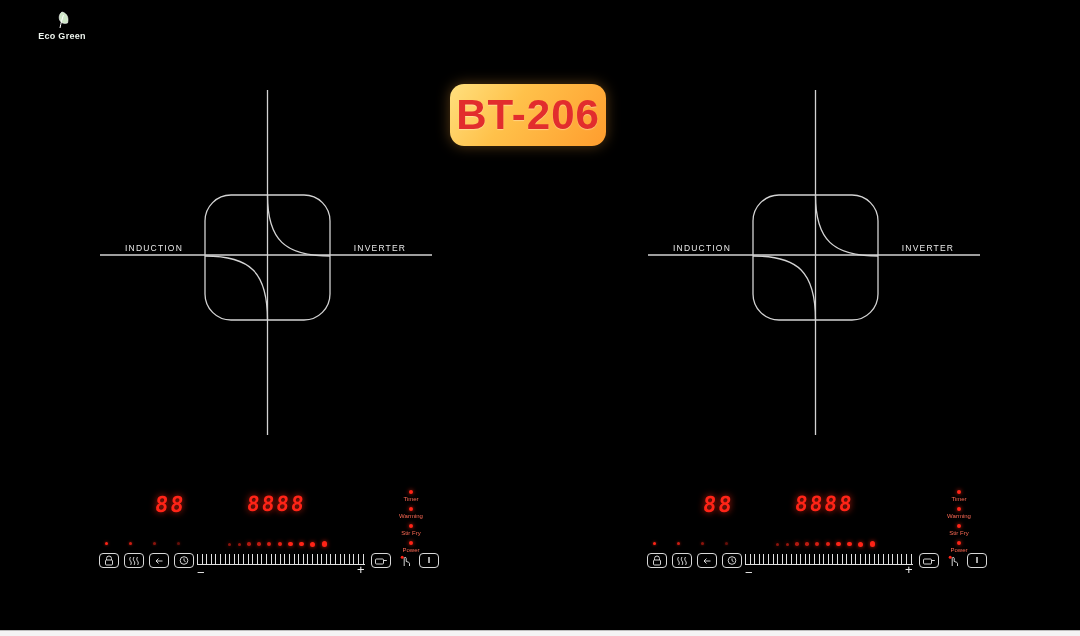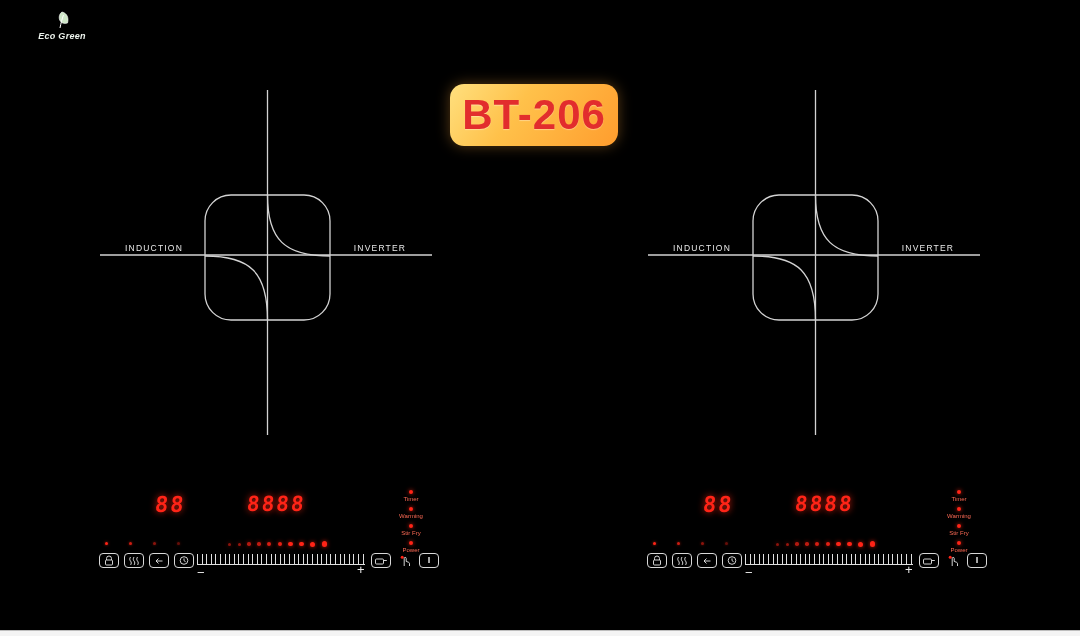--- a/index.html
+++ b/index.html
@@ -1,23 +1,23 @@
 <!DOCTYPE html>
 <html><head>
 <meta charset="utf-8">
 <style>
   html,body{margin:0;padding:0;background:#000;}
   .stage{position:relative;width:1080px;height:636px;background:#000;overflow:hidden;
          font-family:"Liberation Sans",sans-serif;}
   
   .logo{position:absolute;left:36px;top:10px;width:52px;text-align:center;}
   .logo svg{display:block;margin:0 auto 1px auto;}
-  .logo-text{font-size:9px;color:#eef4ee;letter-spacing:.3px;font-weight:bold;font-style:italic;}
-  
-  .badge{position:absolute;left:450px;top:84px;width:168px;height:62px;border-radius:14px;
+  .logo-text{font-size:9px;color:#eef4ee;letter-spacing:.3px;font-weight:bold;}
+  
+  .badge{position:absolute;left:450px;top:84px;width:156px;height:62px;border-radius:14px;
          background:linear-gradient(125deg,#ffe07e 0%,#ffc14a 40%,#ff9d2e 100%);
          display:flex;align-items:center;justify-content:center;
          box-shadow:0 0 14px rgba(255,170,60,.35);}
   .badge span{font-size:42px;font-weight:bold;color:#e22d2d;letter-spacing:1px;
          text-shadow:0 1px 1px rgba(255,255,255,.35);}
   
   .zone{position:absolute;top:90px;width:332px;height:345px;}
   .zone svg{width:100%;height:100%;display:block;}
   .zone line,.zone path,.zone rect{stroke:#d3d3d3;stroke-width:1.3;fill:none;}
   .zlabel{fill:#e9e9e9;font-size:8.5px;letter-spacing:1.2px;font-family:"Liberation Sans",sans-serif;}

